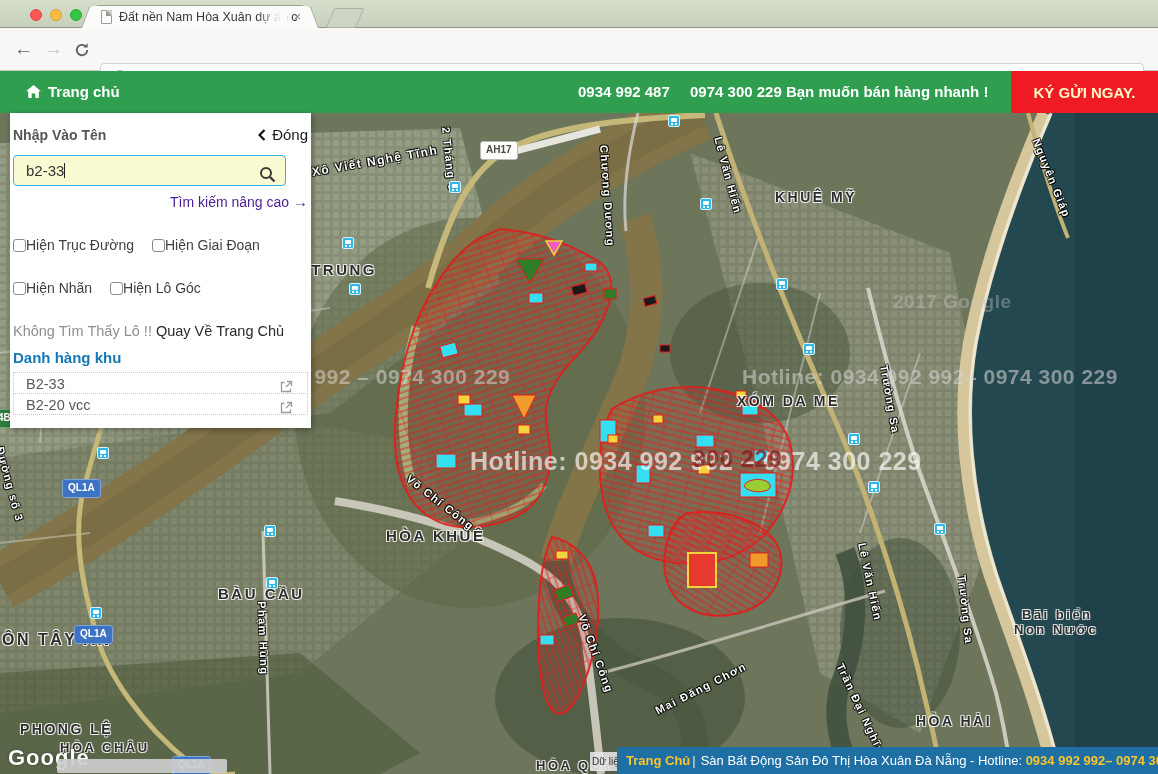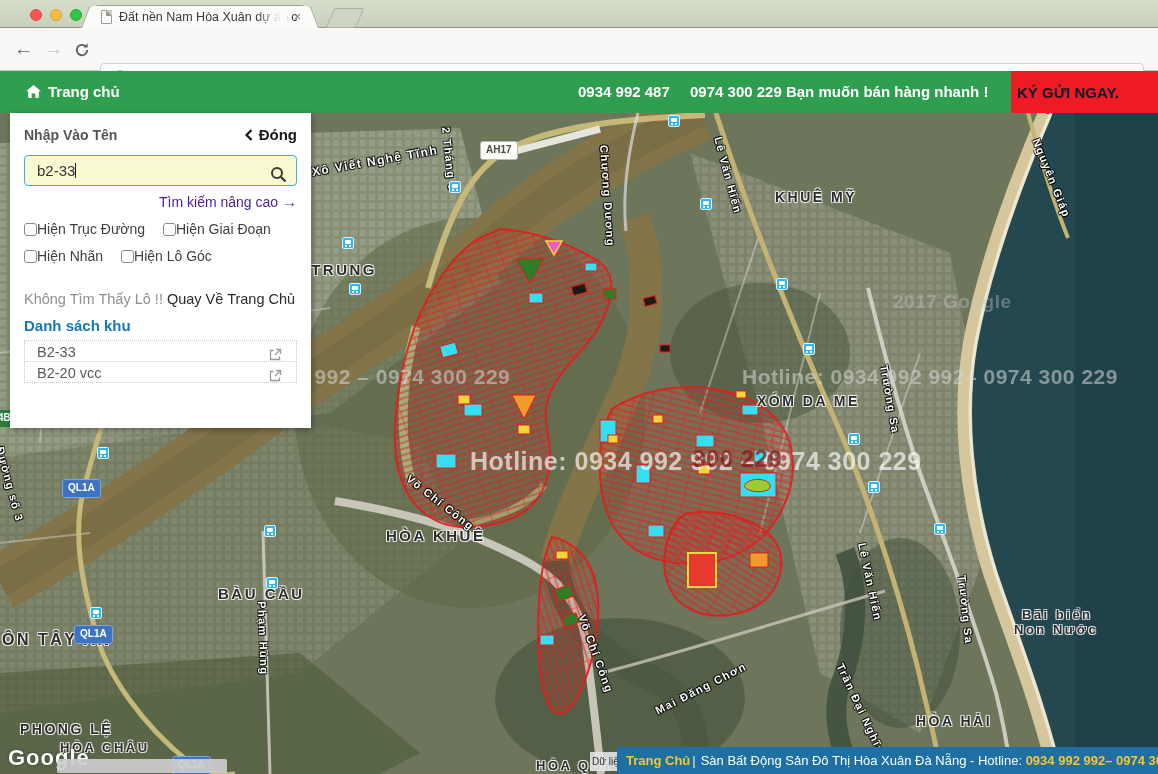--- a/index.html
+++ b/index.html
@@ -38,22 +38,22 @@
   .url-text{color:#202124;font-size:13.5px;}
 
   
   #navbar{position:absolute;left:0;top:71px;width:1158px;height:42px;background:#2f9e4f;color:#fff;}
   #navbar .item{position:absolute;top:0;height:42px;line-height:42px;font-weight:bold;font-size:15px;white-space:nowrap;}
   #nav-home{left:26px;}
   #nav-home svg{vertical-align:-1px;margin-right:7px;}
   #nav-title{left:267px;}
   #nav-phone1{left:578px;}
   #nav-phone2{left:690px;}
-  #nav-cta{position:absolute;right:0;top:0;width:147px;height:42px;background:#ee1b24;color:#0f172a;
-    font-weight:bold;font-size:15px;text-align:left;line-height:42px;border:none;}
+  #nav-cta{position:absolute;right:0;top:0;width:147px;height:42px;background:#ee1b24;color:#fef9c3;
+    font-weight:bold;font-size:15px;text-align:center;line-height:42px;border:none;}
 
   
   #map{position:absolute;left:0;top:113px;width:1158px;height:661px;overflow:hidden;}
   #map-overlays{position:absolute;left:0;top:0;width:1158px;height:661px;pointer-events:none;}
   .m-area{position:absolute;font-weight:bold;color:#2d2d2d;letter-spacing:2.5px;white-space:nowrap;
     text-shadow:-1px -1px 0 rgba(255,255,255,.75),1px -1px 0 rgba(255,255,255,.75),-1px 1px 0 rgba(255,255,255,.75),1px 1px 0 rgba(255,255,255,.75);}
   .m-road{position:absolute;font-weight:bold;color:#fff;letter-spacing:1.5px;white-space:nowrap;transform-origin:0 50%;
     text-shadow:-1px -1px 0 rgba(0,0,0,.8),1px -1px 0 rgba(0,0,0,.8),-1px 1px 0 rgba(0,0,0,.8),1px 1px 0 rgba(0,0,0,.8);}
   .m-wm{position:absolute;white-space:nowrap;font-weight:bold;letter-spacing:.5px;}
   .m-badge{position:absolute;font-size:10px;font-weight:bold;line-height:1.45;padding:1px 5px;border-radius:3px;white-space:nowrap;}
@@ -71,32 +71,32 @@
 
   
   #footer{position:absolute;left:617px;top:747px;width:541px;height:27px;background:#1d6fa4;
     line-height:27px;font-size:13px;white-space:nowrap;overflow:hidden;padding-left:9px;color:#fff;}
   #footer .gold{color:#f7c52e;font-weight:bold;}
   #footer .sep{color:#e8e8e8;margin:0 5px 0 2px;}
   #footer .w{color:#fff;}
 
   
   #panel{position:absolute;left:10px;top:113px;width:301px;height:315px;background:#fff;z-index:40;
-    box-shadow:1px 2px 6px rgba(0,0,0,.35);padding:13px 14px;}
+    box-shadow:1px 2px 6px rgba(0,0,0,.35);padding:13px 3px;}
   #panel-head{position:relative;height:20px;}
   #name-label{font-size:14px;font-weight:bold;color:#555;}
-  #close-btn{position:absolute;right:0;top:0;font-size:15px;font-weight:bold;color:#1a1a1a;cursor:pointer;}
+  #close-btn{position:absolute;right:0;top:0;font-size:15px;font-weight:normal;color:#1a1a1a;cursor:pointer;}
   #close-btn svg{margin-right:6px;vertical-align:-1px;}
   #search-box{position:relative;margin-top:9px;width:273px;height:31px;background:#fafad2;
     border:1px solid #2fb5ea;border-radius:4px;line-height:29px;padding-left:12px;font-size:15px;color:#333;}
   .caret{display:inline-block;width:1px;height:15px;background:#222;vertical-align:-2px;}
   #search-box .mag{position:absolute;right:9px;top:7px;}
   #advanced{margin-top:7px;text-align:right;font-size:14px;color:#4c1d95;cursor:pointer;}
   #advanced b{font-size:15px;}
-  .cb-row{margin-top:11px;font-size:14px;color:#3f3f3f;white-space:nowrap;}
+  .cb-row{margin-top:27px;font-size:14px;color:#3f3f3f;white-space:nowrap;}
   .cb{display:inline-block;width:13px;height:13px;border:1px solid #8a8a8a;border-radius:3px;background:#fff;vertical-align:-2px;}
   .cb-lab{margin-right:14px;}
   #notfound{margin-top:27px;font-size:14.5px;white-space:nowrap;}
   #notfound .gray{color:#8f8f8f;}
   #notfound .dark{color:#2b2b2b;cursor:pointer;}
   #list-title{margin-top:10px;font-size:15px;font-weight:bold;color:#1678b5;}
   .list-row{position:relative;margin-top:6px;height:22px;line-height:22px;border:1px dotted #c8c8c8;
     font-size:14.5px;color:#5a5a5a;padding-left:12px;cursor:pointer;}
   .list-row + .list-row{margin-top:-1px;}
   .ext{position:absolute;right:14px;top:4px;}
@@ -254,21 +254,21 @@
         <rect x="644" y="184" width="12" height="8" fill="#1a1a1a" transform="rotate(-15 650 188)"></rect>
         <rect x="660" y="232" width="10" height="7" fill="#1a1a1a"></rect>
       </g>
       <rect x="688" y="440" width="28" height="34" fill="#e8392f" stroke="#f2d43c" stroke-width="2"></rect>
       <polygon points="546,128 562,128 554,142" fill="#f25cc1" stroke="#f2d43c" stroke-width="1.5"></polygon>
     </svg>
 
     <div id="map-overlays">
         <span class="m-area" style="left: 775px; top: 76px; font-size: 14px;">KHUÊ MỸ</span>
         <span class="m-area" style="left: 252px; top: 148px; font-size: 15px;">KHUÊ TRUNG</span>
-        <span class="m-area" style="left: 757px; top: 280px; font-size: 14px;">XÓM DA ME</span>
+        <span class="m-area" style="left: 737px; top: 280px; font-size: 14px;">XÓM DA ME</span>
         <span class="m-area" style="left: 386px; top: 414px; font-size: 15px;">HÒA KHUÊ</span>
         <span class="m-area" style="left: 182px; top: 472px; font-size: 15px; padding-left: 36px;">BÀU CẦU</span>
         <span class="m-area" style="left: 2px; top: 518px; font-size: 16px;">ÔN TÂY AN</span>
         <span class="m-area" style="left: 20px; top: 608px; font-size: 14px;">PHONG LỆ</span>
         <span class="m-area" style="left: 60px; top: 627px; font-size: 13px;">HÒA CHÂU</span>
         <span class="m-area" style="left: 916px; top: 600px; font-size: 14px;">HÒA HẢI</span>
         <span class="m-area" style="left: 536px; top: 645px; font-size: 13px;">HÒA QUÝ</span>
         <span class="m-area" style="left: 1022px; top: 494px; font-size: 13px;">Bãi biển</span>
         <span class="m-area" style="left: 1014px; top: 509px; font-size: 13px;">Non Nước</span>
         <span class="m-road" style="left: 312px; top: 52px; font-size: 12px; transform: rotate(-10deg);">Xô Viết Nghệ Tĩnh</span>
@@ -344,21 +344,21 @@
       <span class="cb"></span><span class="cb-lab">Hiện Giai Đoạn</span>
     </div>
     <div class="cb-row">
       <span class="cb"></span><span class="cb-lab">Hiện Nhãn</span>
       <span class="cb"></span><span class="cb-lab">Hiện Lô Góc</span>
     </div>
     <div id="notfound">
       <span class="gray">Không Tìm Thấy Lô !!</span>
       <span class="dark">Quay Về Trang Chủ</span>
     </div>
-    <div id="list-title">Danh sách khu</div>
+    <div id="list-title">Danh hàng khu</div>
     <div class="list-row">
       <span>B2-33</span>
       <span class="ext">
         <svg width="13" height="13" viewBox="0 0 13 13">
             <path d="M4.5 2.5H1.5V11.5H10.5V8.5" stroke="#9a9a9a" stroke-width="1.3" fill="none"></path>
             <path d="M7 1.5H11.5V6" stroke="#9a9a9a" stroke-width="1.3" fill="none"></path>
             <path d="M11.5 1.5L6 7" stroke="#9a9a9a" stroke-width="1.3"></path>
           </svg>
       </span>
     </div>

